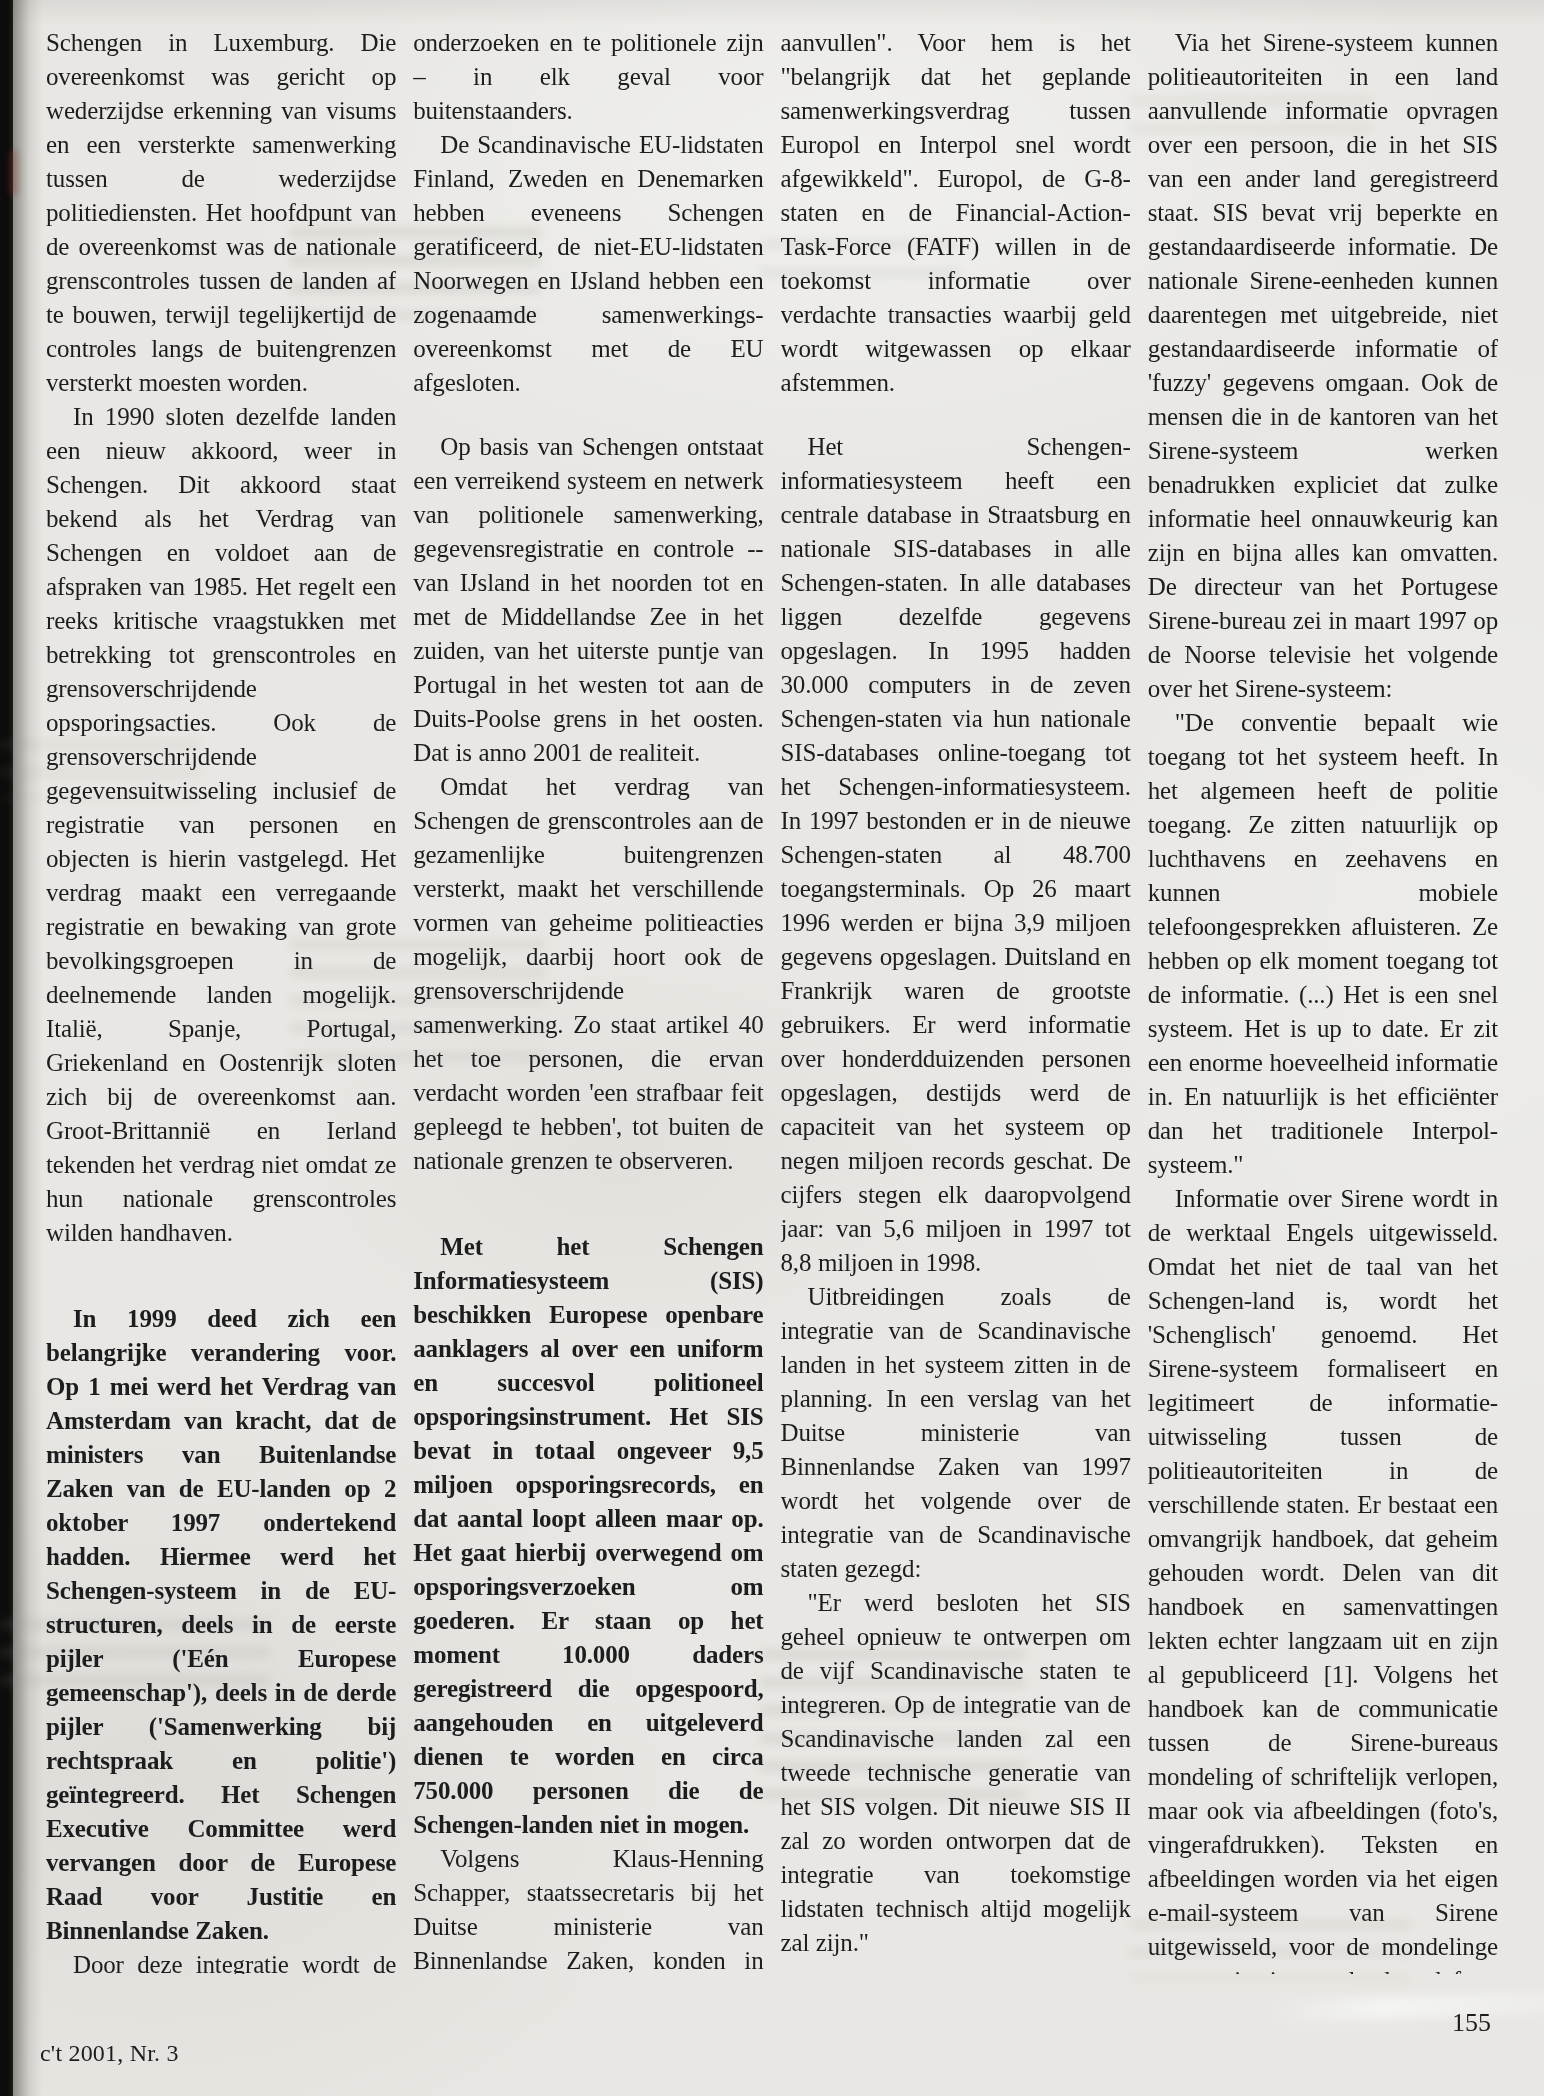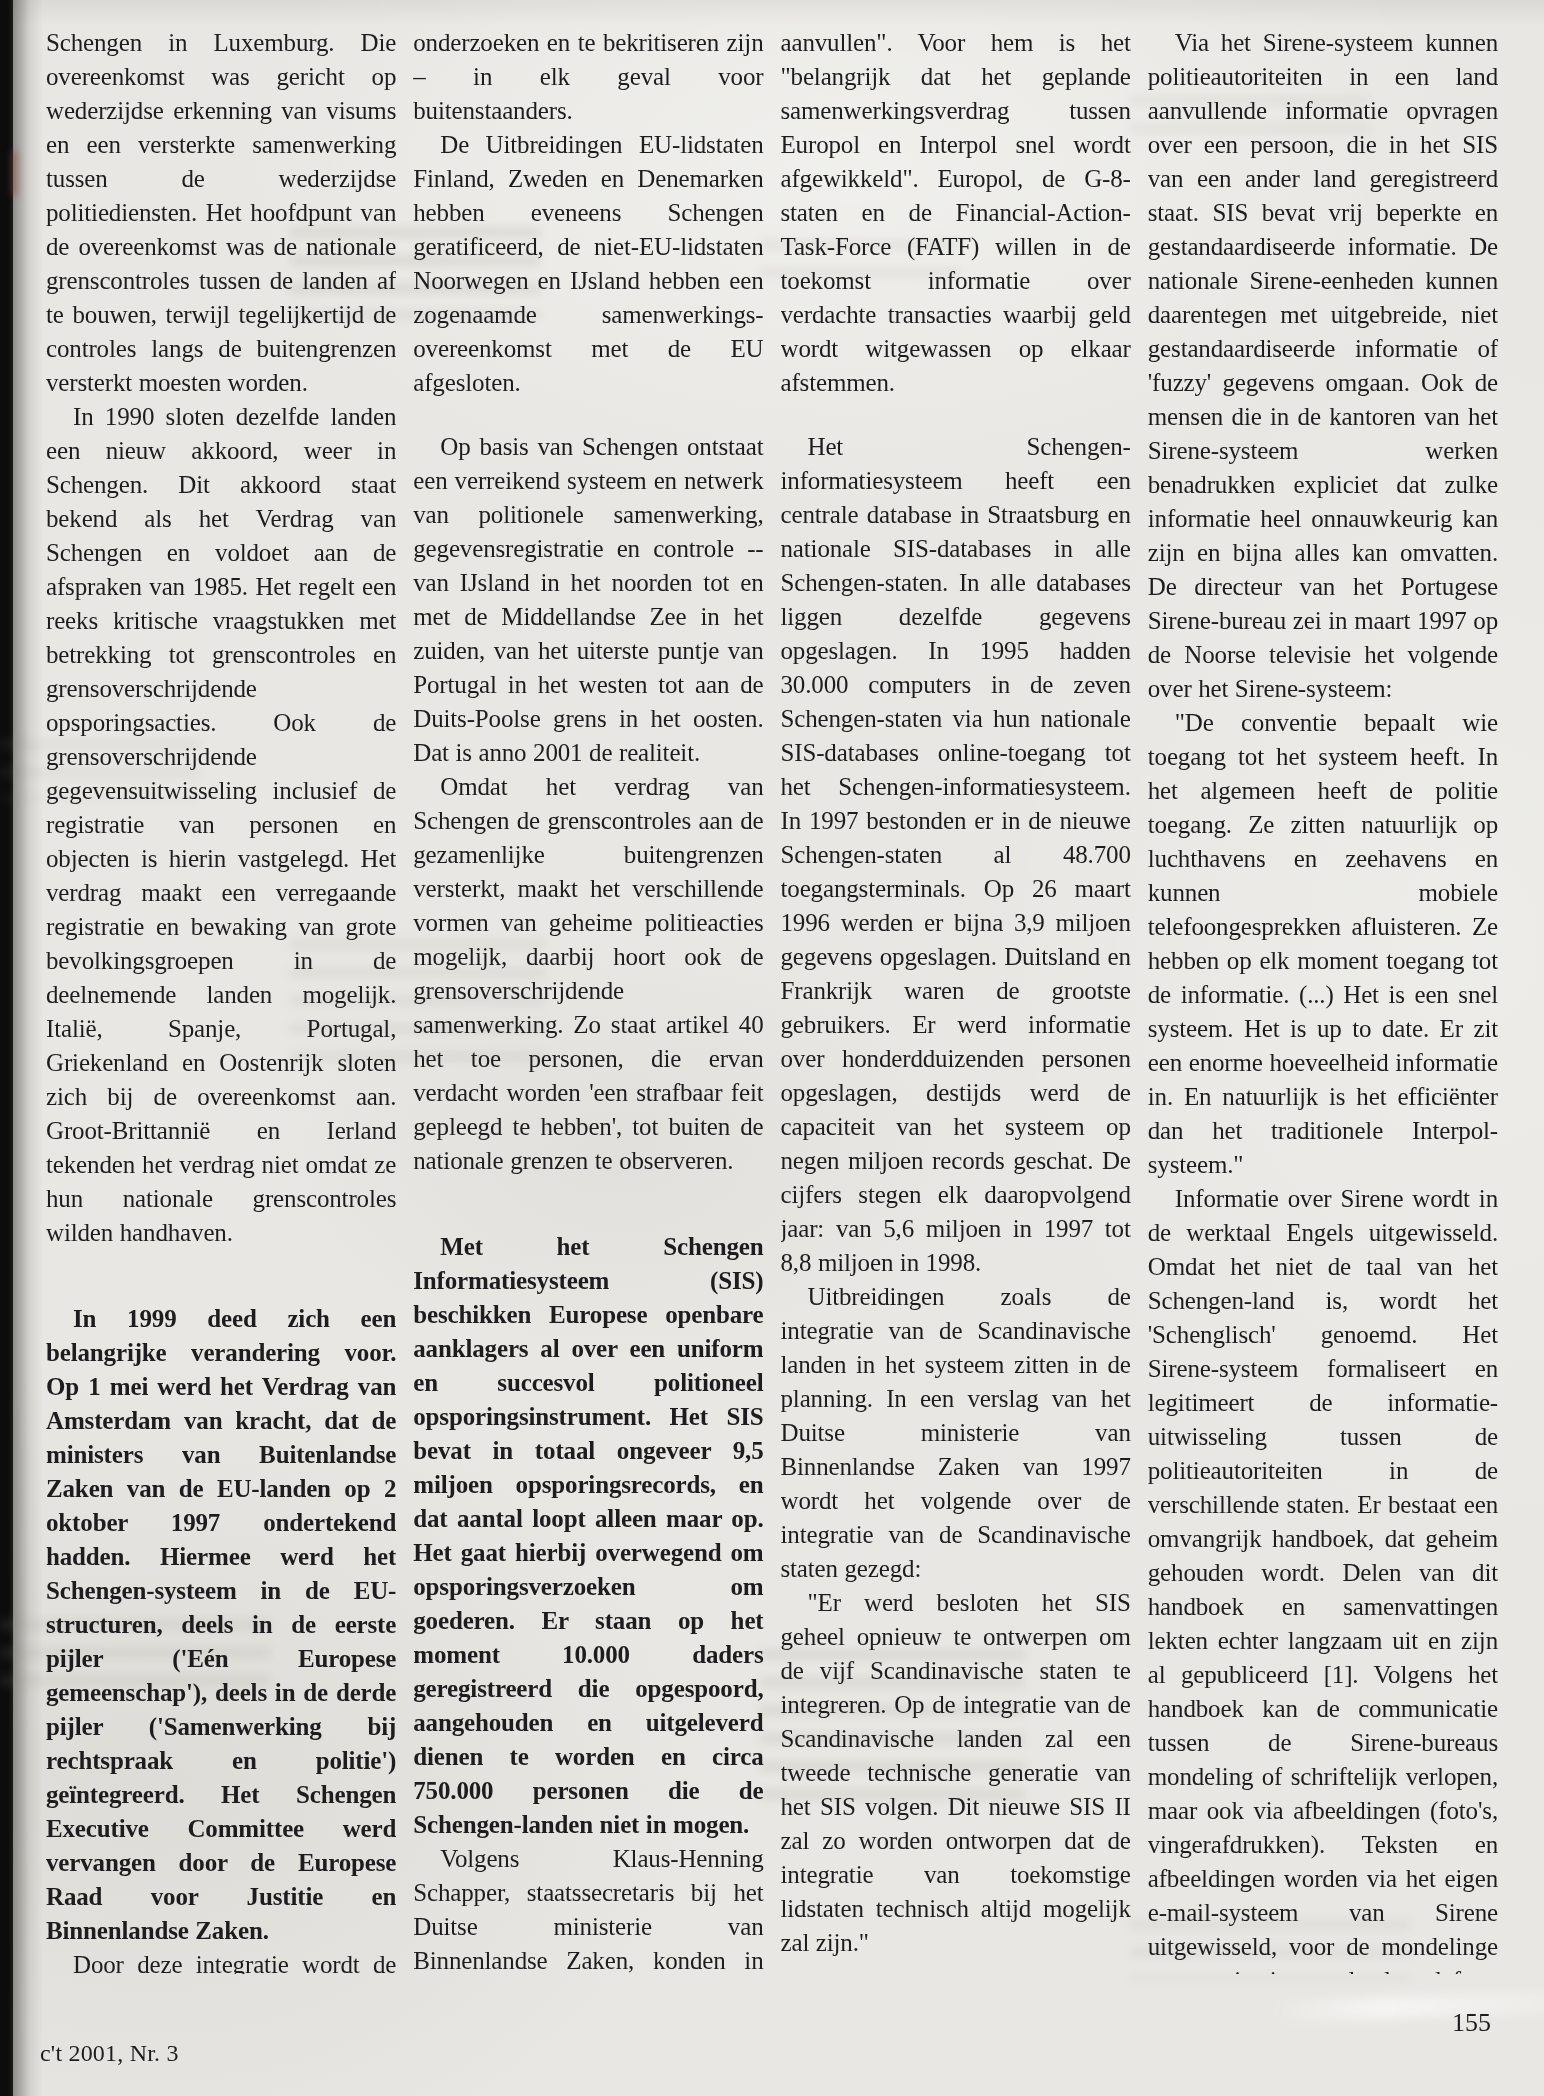--- a/index.html
+++ b/index.html
@@ -109,22 +109,22 @@
 <div class="page-body">
 
   <div class="col">
     <p>Schengen in Luxemburg. Die overeenkomst was gericht op wederzijdse erkenning van visums en een versterkte samenwerking tussen de wederzijdse politiediensten. Het hoofdpunt van de overeenkomst was de nationale grenscontroles tussen de landen af te bouwen, terwijl tegelijkertijd de controles langs de buitengrenzen versterkt moesten worden.</p>
     <p class="indent">In 1990 sloten dezelfde landen een nieuw akkoord, weer in Schengen. Dit akkoord staat bekend als het Verdrag van Schengen en voldoet aan de afspraken van 1985. Het regelt een reeks kritische vraagstukken met betrekking tot grenscontroles en grensoverschrijdende opsporingsacties. Ook de grensoverschrijdende gegevensuitwisseling inclusief de registratie van personen en objecten is hierin vastgelegd. Het verdrag maakt een verregaande registratie en bewaking van grote bevolkingsgroepen in de deelnemende landen mogelijk. Italië, Spanje, Portugal, Griekenland en Oostenrijk sloten zich bij de overeenkomst aan. Groot-Brittannië en Ierland tekenden het verdrag niet omdat ze hun nationale grenscontroles wilden handhaven.</p>
     <p class="indent gap-lg">In 1999 deed zich een belangrijke verandering voor. Op 1 mei werd het Verdrag van Amsterdam van kracht, dat de ministers van Buitenlandse Zaken van de EU-landen op 2 oktober 1997 ondertekend hadden. Hiermee werd het Schengen-systeem in de EU-structuren, deels in de eerste pijler ('Eén Europese gemeenschap'), deels in de derde pijler ('Samenwerking bij rechtspraak en politie') geïntegreerd. Het Schengen Executive Committee werd vervangen door de Europese Raad voor Justitie en Binnenlandse Zaken.</p>
     <p class="indent">Door deze integratie wordt de invloed van verschillende Schengen-afspraken uitgebreid, zoals de op gegevens gebaseerde registratie en het controlesysteem. Daar komt nog bij dat nu de totale Schengen-organisatie over honderden EU-instellingen en -werkgroepen verdeeld is en zijn neerslag vindt in tienduizenden EU-documenten. Daardoor zullen de Schengen-activiteiten (die daarvoor ook al moeilijk te volgen waren) in de toekomst nog moeilijker te</p>
   </div>
 
   <div class="col">
-    <p>onderzoeken en te bekritiseren zijn – in elk geval voor buitenstaanders.</p>
-    <p class="indent">De Uitbreidingen EU-lidstaten Finland, Zweden en Denemarken hebben eveneens Schengen geratificeerd, de niet-EU-lidstaten Noorwegen en IJsland hebben een zogenaamde samenwerkings-overeenkomst met de EU afgesloten.</p>
+    <p>onderzoeken en te politionele zijn – in elk geval voor buitenstaanders.</p>
+    <p class="indent">De Scandinavische EU-lidstaten Finland, Zweden en Denemarken hebben eveneens Schengen geratificeerd, de niet-EU-lidstaten Noorwegen en IJsland hebben een zogenaamde samenwerkings-overeenkomst met de EU afgesloten.</p>
     <p class="indent gap-md">Op basis van Schengen ontstaat een verreikend systeem en netwerk van politionele samenwerking, gegevensregistratie en controle -- van IJsland in het noorden tot en met de Middellandse Zee in het zuiden, van het uiterste puntje van Portugal in het westen tot aan de Duits-Poolse grens in het oosten. Dat is anno 2001 de realiteit.</p>
     <p class="indent">Omdat het verdrag van Schengen de grenscontroles aan de gezamenlijke buitengrenzen versterkt, maakt het verschillende vormen van geheime politieacties mogelijk, daarbij hoort ook de grensoverschrijdende samenwerking. Zo staat artikel 40 het toe personen, die ervan verdacht worden 'een strafbaar feit gepleegd te hebben', tot buiten de nationale grenzen te observeren.</p>
     <p class="indent gap-lg">Met het Schengen Informatiesysteem (SIS) beschikken Europese openbare aanklagers al over een uniform en succesvol politioneel opsporingsinstrument. Het SIS bevat in totaal ongeveer 9,5 miljoen opsporingsrecords, en dat aantal loopt alleen maar op. Het gaat hierbij overwegend om opsporingsverzoeken om goederen. Er staan op het moment 10.000 daders geregistreerd die opgespoord, aangehouden en uitgeleverd dienen te worden en circa 750.000 personen die de Schengen-landen niet in mogen.</p>
     <p class="indent">Volgens Klaus-Henning Schapper, staatssecretaris bij het Duitse ministerie van Binnenlandse Zaken, konden in 1998 "zo'n 8500 personen naar aanleiding van Duitse verzoeken in andere SIS-lidstaten worden opgespoord". Omgekeerd konden er in Duitsland op basis van opsporingsverzoeken van andere Schengen-staten "meer dan 4600 personen worden aangehouden". Volgens Schapper moeten "Schengen en Interpol elkaar in de toekomst op het gebied van de opsporing</p>
   </div>
 
   <div class="col">
     <p>aanvullen". Voor hem is het "belangrijk dat het geplande samenwerkingsverdrag tussen Europol en Interpol snel wordt afgewikkeld". Europol, de G-8-staten en de Financial-Action-Task-Force (FATF) willen in de toekomst informatie over verdachte transacties waarbij geld wordt witgewassen op elkaar afstemmen.</p>
     <p class="indent gap-md">Het Schengen-informatiesysteem heeft een centrale database in Straatsburg en nationale SIS-databases in alle Schengen-staten. In alle databases liggen dezelfde gegevens opgeslagen. In 1995 hadden 30.000 computers in de zeven Schengen-staten via hun nationale SIS-databases online-toegang tot het Schengen-informatiesysteem. In 1997 bestonden er in de nieuwe Schengen-staten al 48.700 toegangsterminals. Op 26 maart 1996 werden er bijna 3,9 miljoen gegevens opgeslagen. Duitsland en Frankrijk waren de grootste gebruikers. Er werd informatie over honderdduizenden personen opgeslagen, destijds werd de capaciteit van het systeem op negen miljoen records geschat. De cijfers stegen elk daaropvolgend jaar: van 5,6 miljoen in 1997 tot 8,8 miljoen in 1998.</p>
     <p class="indent">Uitbreidingen zoals de integratie van de Scandinavische landen in het systeem zitten in de planning. In een verslag van het Duitse ministerie van Binnenlandse Zaken van 1997 wordt het volgende over de integratie van de Scandinavische staten gezegd:</p>

